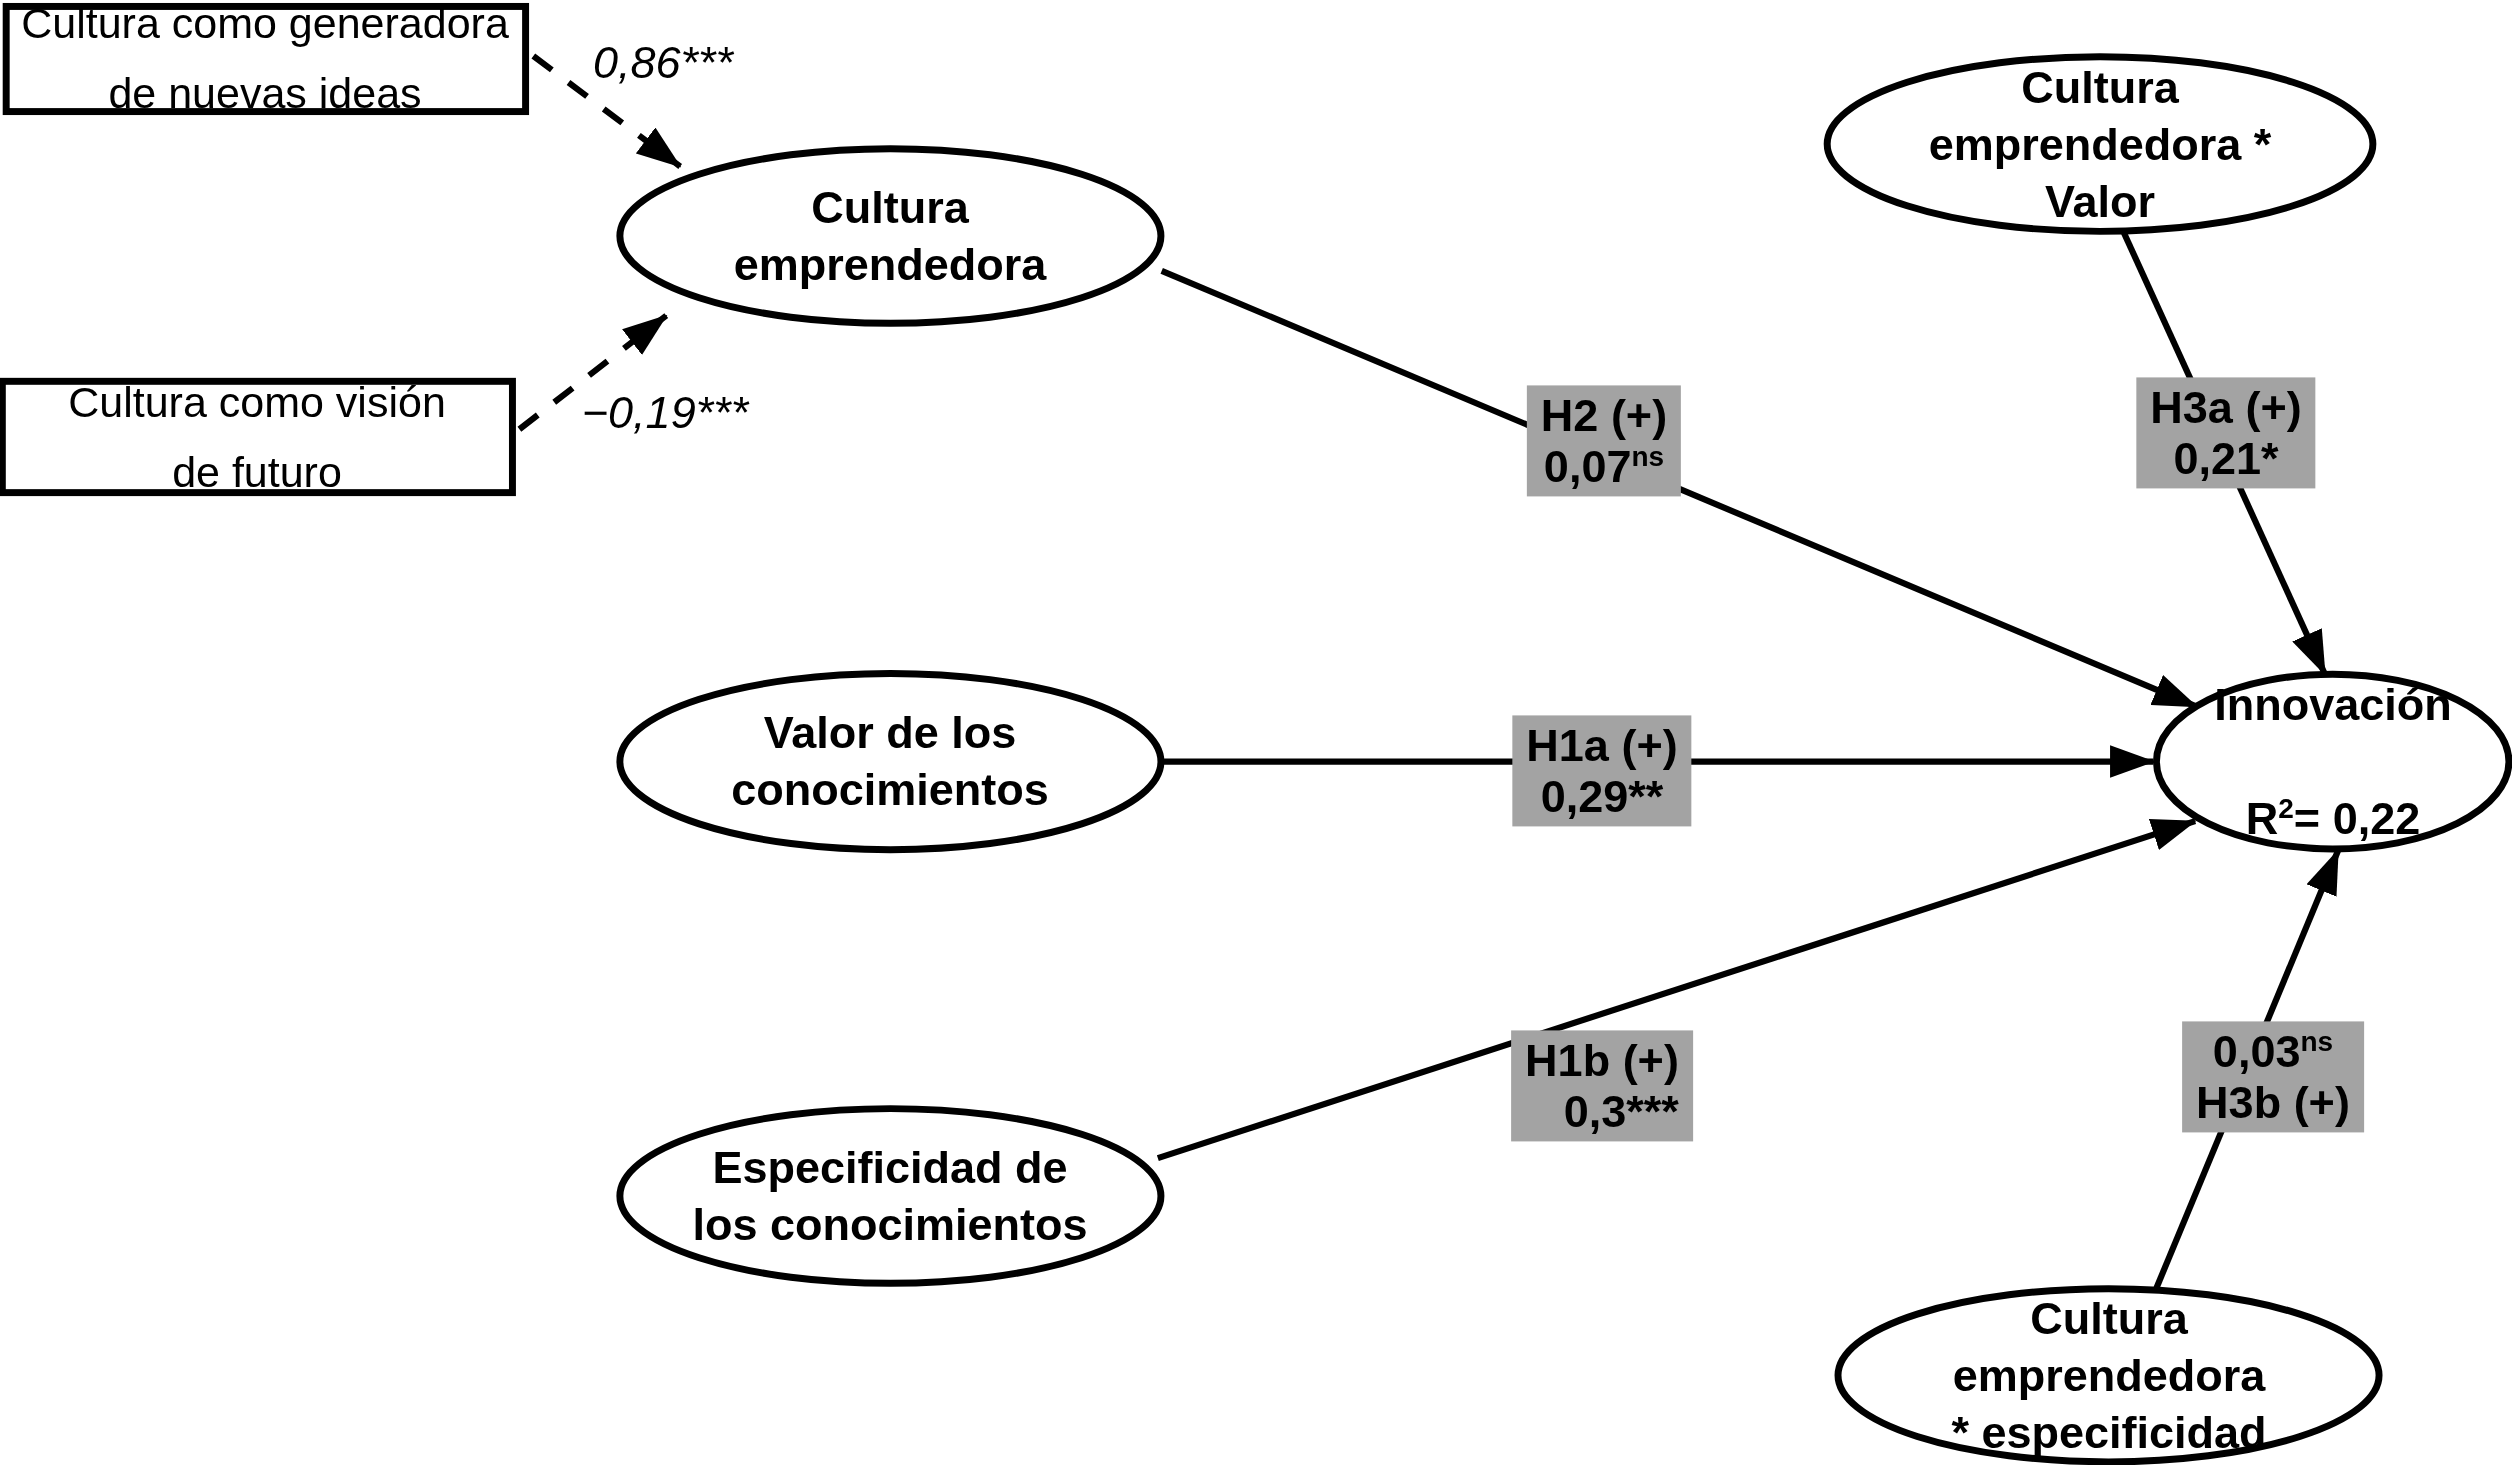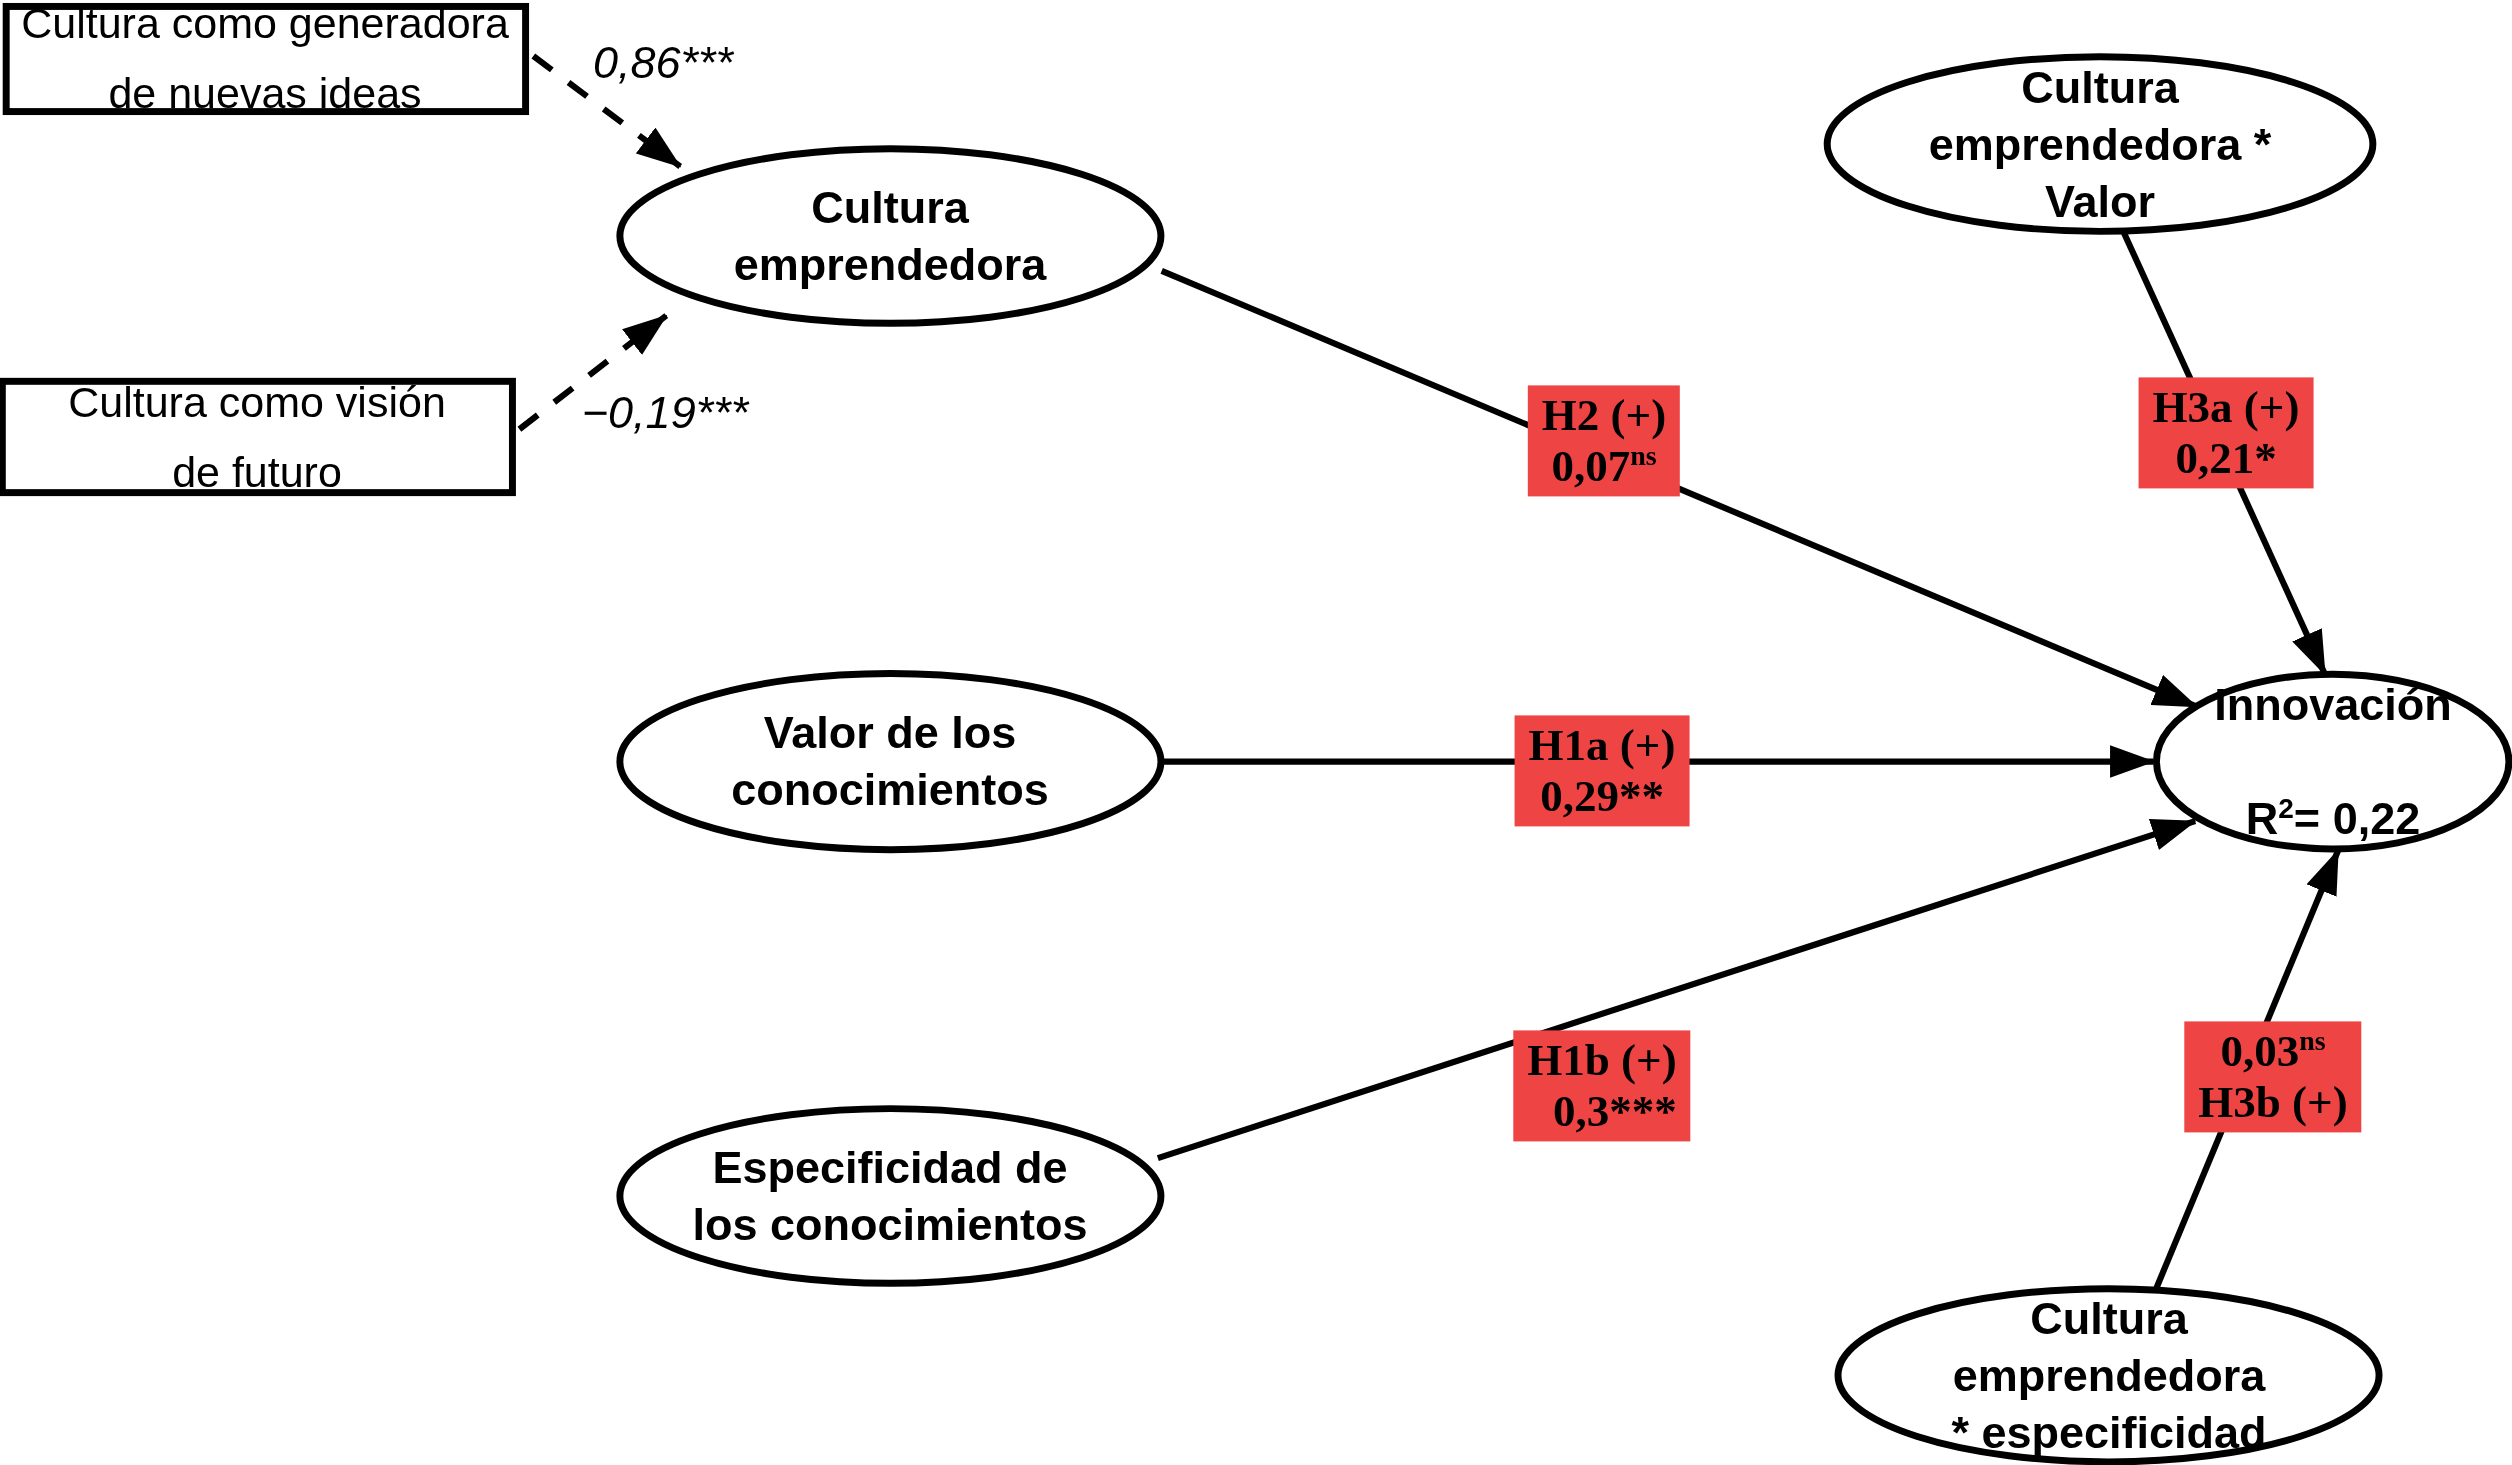--- a/index.html
+++ b/index.html
@@ -36,28 +36,27 @@
     transform: translate(-50%, -50%);
     font-weight: normal;
     font-size: 43px;
     line-height: 70px;
     text-align: center;
     white-space: pre-line;
   }
   .edge-label {
     position: absolute;
     transform: translate(-50%, -50%);
-    background: #ef4444;
+    background: #a3a3a3;
     padding: 4.6px 14px;
     font-weight: bold;
     font-size: 45px;
     line-height: 51px;
     text-align: center;
     white-space: nowrap;
-    font-family: Liberation Serif, serif;
   }
   .coef-label {
     position: absolute;
     transform: translate(-50%, -50%);
     font-weight: normal;
     font-size: 45px;
     white-space: nowrap;
     font-style: italic;
   }
   sup {

